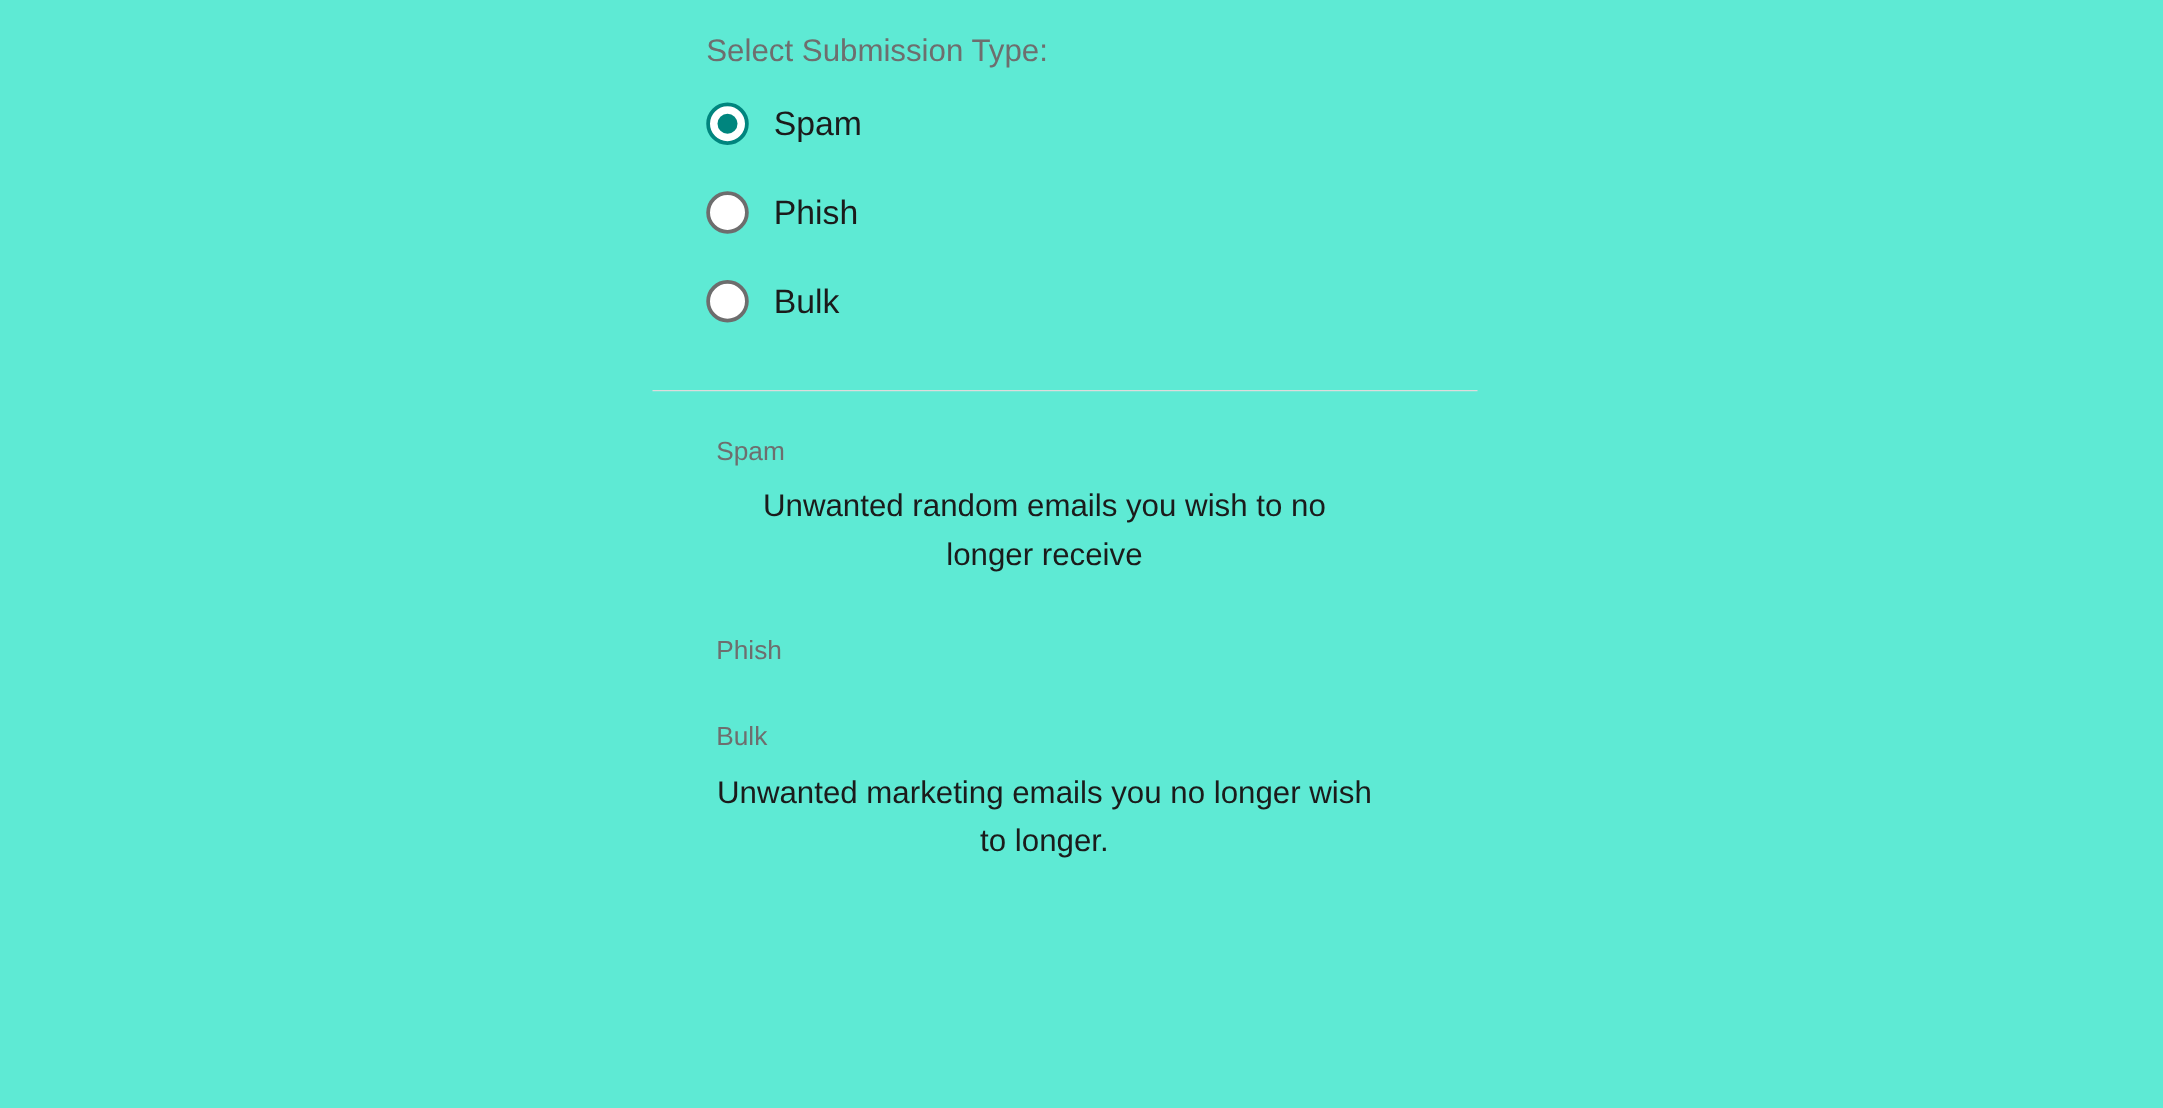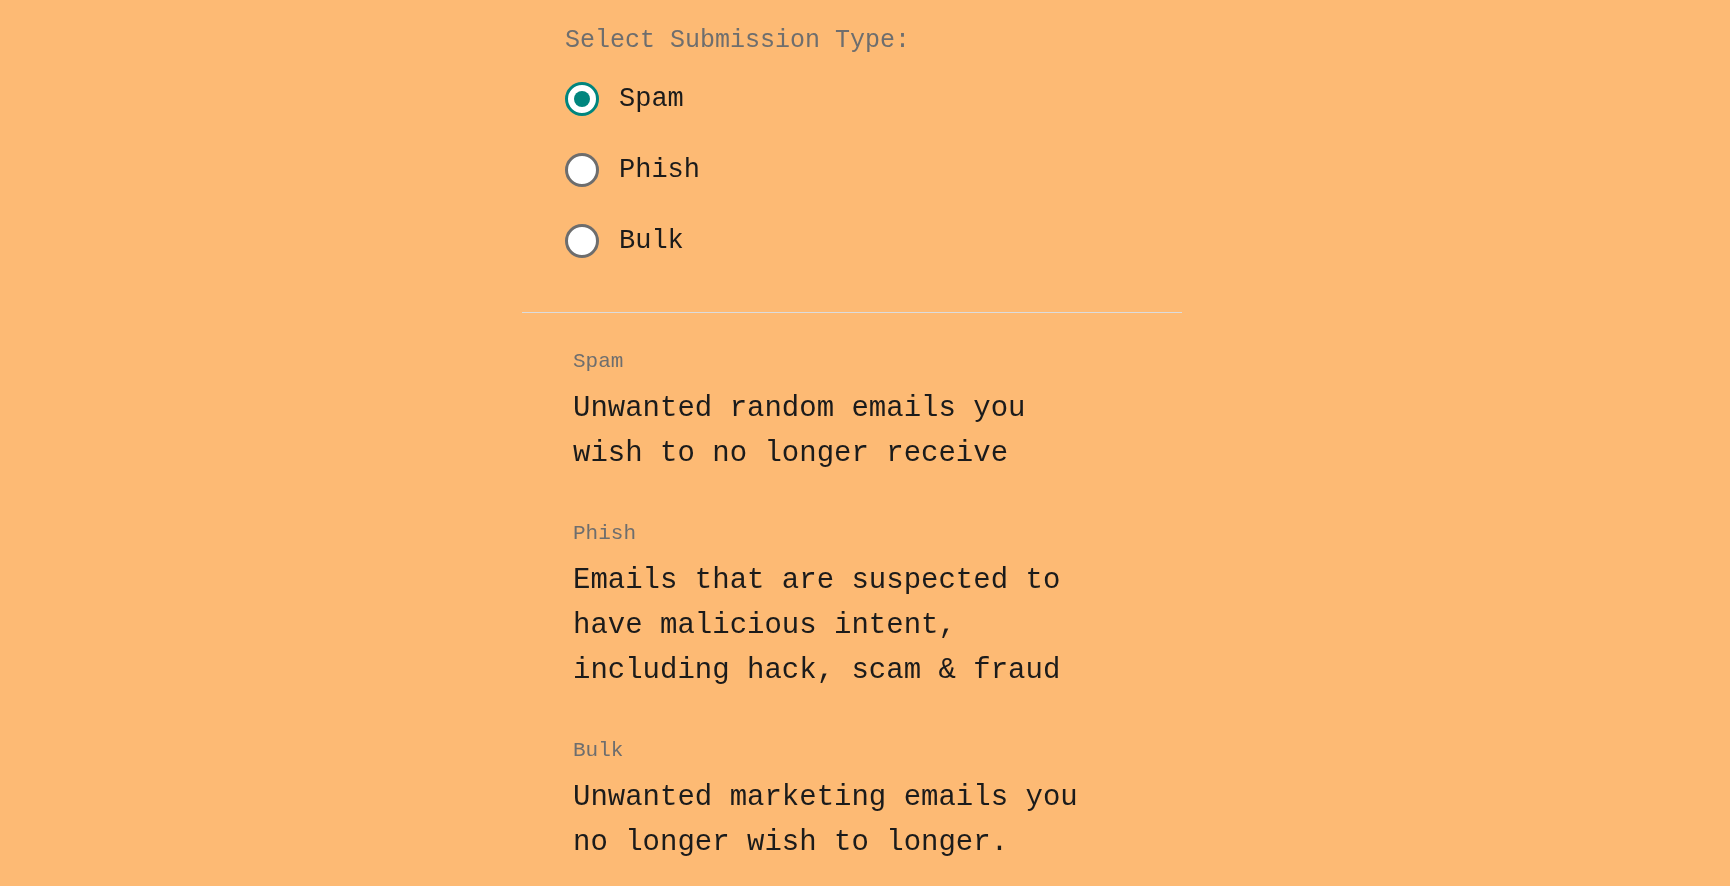--- a/index.html
+++ b/index.html
@@ -11,22 +11,21 @@
     overflow: hidden;
   }
   body {
     font-family: "Liberation Sans", sans-serif;
     -webkit-font-smoothing: antialiased;
   }
   .page {
     position: relative;
     width: 1730px;
     height: 886px;
-    background: #fdba74;
-    font-family: Liberation Mono, monospace;
+    background: #5eead4;
   }
   .form-panel {
     position: absolute;
     left: 540px;
     top: 0px;
     width: 660px;
   }
   .section-label {
     font-size: 25px;
     color: #6e6e6e;
@@ -89,24 +88,25 @@
   .def-block {
     margin-bottom: 44px;
   }
   .def-term {
     font-size: 21px;
     color: #6e6e6e;
     line-height: 1.2;
     margin-bottom: 12px;
   }
   .def-desc {
-    font-size: 29px;
+    font-size: 25px;
     color: #1b1b1b;
     line-height: 1.56;
     max-width: 525px;
+    text-align: center;
   }
 </style>
 </head>
 <body>
 
 <div class="page">
   <div class="form-panel">
 
     <div class="section-label">Select Submission Type:</div>
 
@@ -139,21 +139,20 @@
 
     <div class="defs">
 
       <div class="def-block">
         <div class="def-term">Spam</div>
         <div class="def-desc">Unwanted random emails you wish to no longer receive</div>
       </div>
 
       <div class="def-block">
         <div class="def-term">Phish</div>
-        <div class="def-desc">Emails that are suspected to have malicious intent, including hack, scam &amp; fraud</div>
       </div>
 
       <div class="def-block">
         <div class="def-term">Bulk</div>
         <div class="def-desc">Unwanted marketing emails you no longer wish to longer.</div>
       </div>
 
     </div>
 
   </div>

